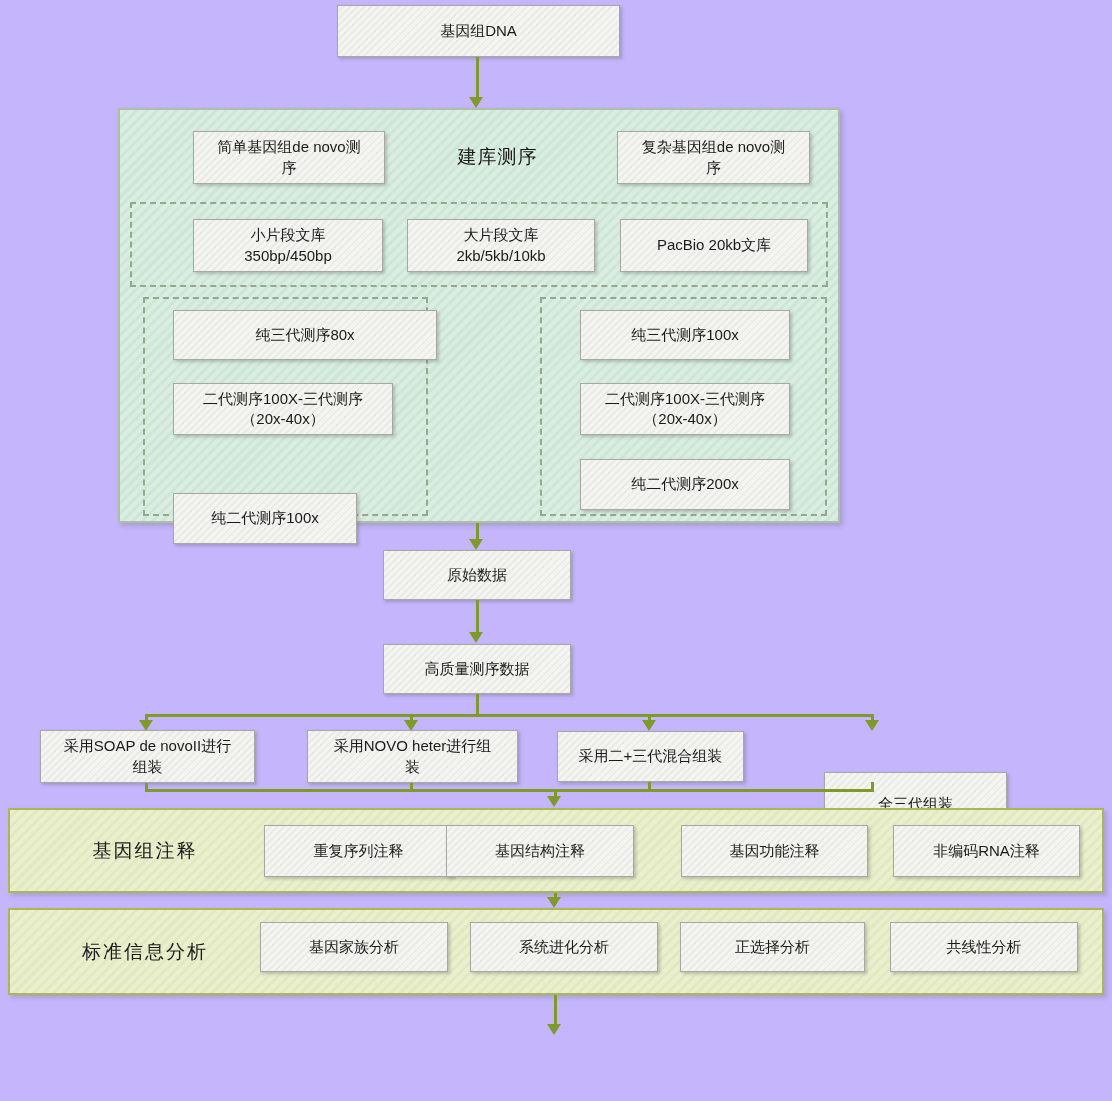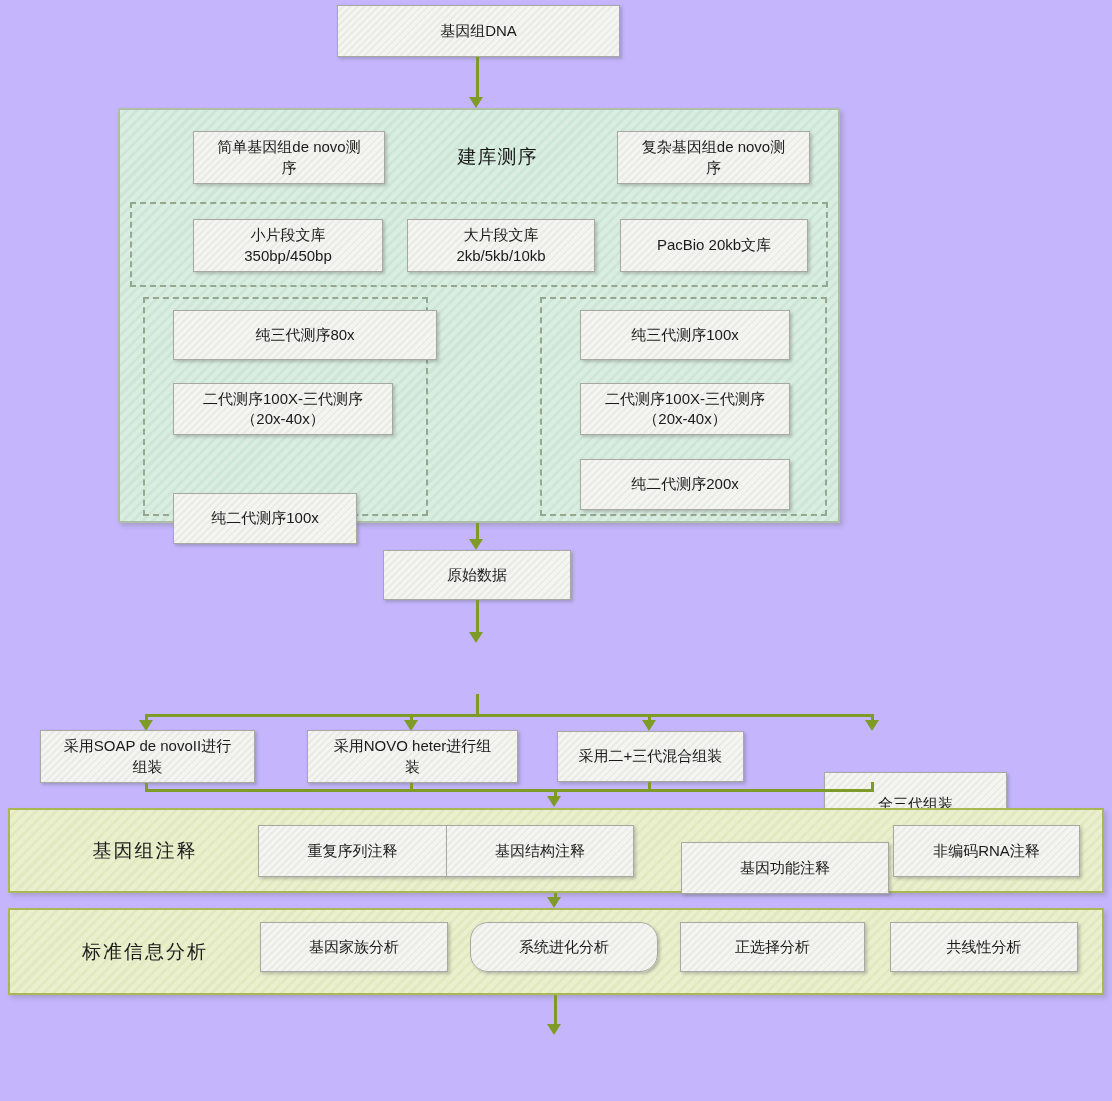--- a/index.html
+++ b/index.html
@@ -93,20 +93,21 @@
   <div class="gbox" style="left:580px;top:459px;width:210px;height:51px;">纯二代测序200x</div>
 
   <div class="line" style="left:476px;top:523px;width:3px;height:17px;"></div>
   <div class="ahead" style="left:469px;top:539px;"></div>
 
   <div class="gbox" style="left:383px;top:550px;width:188px;height:50px;">原始数据</div>
 
   <div class="line" style="left:476px;top:600px;width:3px;height:33px;"></div>
   <div class="ahead" style="left:469px;top:632px;"></div>
 
+  <div class="gbox" style="left:383px;top:644px;width:188px;height:50px;">高质量测序数据</div>
 
   <div class="line" style="left:476px;top:694px;width:3px;height:23px;"></div>
   <div class="line" style="left:145px;top:714px;width:729px;height:3px;"></div>
   <div class="line" style="left:145px;top:714px;width:3px;height:8px;"></div>
   <div class="ahead" style="left:139px;top:720px;"></div>
   <div class="line" style="left:410px;top:714px;width:3px;height:8px;"></div>
   <div class="ahead" style="left:404px;top:720px;"></div>
   <div class="line" style="left:648px;top:714px;width:3px;height:8px;"></div>
   <div class="ahead" style="left:642px;top:720px;"></div>
   <div class="line" style="left:871px;top:714px;width:3px;height:8px;"></div>
@@ -122,32 +123,32 @@
   <div class="line" style="left:145px;top:783px;width:3px;height:9px;"></div>
   <div class="line" style="left:410px;top:783px;width:3px;height:9px;"></div>
   <div class="line" style="left:648px;top:782px;width:3px;height:10px;"></div>
   <div class="line" style="left:871px;top:782px;width:3px;height:10px;"></div>
   <div class="line" style="left:145px;top:789px;width:729px;height:3px;"></div>
   <div class="line" style="left:554px;top:789px;width:3px;height:9px;"></div>
   <div class="ahead" style="left:547px;top:796px;"></div>
 
   <div class="band" style="left:8px;top:808px;width:1096px;height:85px;"></div>
   <div class="band-label" style="left:30px;top:808px;width:230px;height:85px;">基因组注释</div>
-  <div class="gbox" style="left:258px;top:825px;width:189px;height:52px;">重复序列注释</div>
+  <div class="gbox" style="left:264px;top:825px;width:189px;height:52px;">重复序列注释</div>
   <div class="gbox" style="left:446px;top:825px;width:188px;height:52px;">基因结构注释</div>
-  <div class="gbox" style="left:681px;top:842px;width:208px;height:52px;">基因功能注释</div>
+  <div class="gbox" style="left:681px;top:825px;width:187px;height:52px;">基因功能注释</div>
   <div class="gbox" style="left:893px;top:825px;width:187px;height:52px;">非编码RNA注释</div>
 
   <div class="line" style="left:554px;top:893px;width:3px;height:6px;"></div>
   <div class="ahead" style="left:547px;top:897px;"></div>
 
   <div class="band" style="left:8px;top:908px;width:1096px;height:87px;"></div>
   <div class="band-label" style="left:30px;top:908px;width:230px;height:87px;">标准信息分析</div>
   <div class="gbox" style="left:260px;top:922px;width:188px;height:50px;">基因家族分析</div>
-  <div class="gbox" style="left:470px;top:922px;width:188px;height:50px;border-radius:18px;">系统进化分析</div>
+  <div class="gbox" style="left:470px;top:922px;width:188px;height:50px;">系统进化分析</div>
   <div class="gbox" style="left:680px;top:922px;width:185px;height:50px;">正选择分析</div>
   <div class="gbox" style="left:890px;top:922px;width:188px;height:50px;">共线性分析</div>
 
   <div class="line" style="left:554px;top:995px;width:3px;height:31px;"></div>
   <div class="ahead" style="left:547px;top:1024px;"></div>
 
 
 </div>
 
 </body></html>

